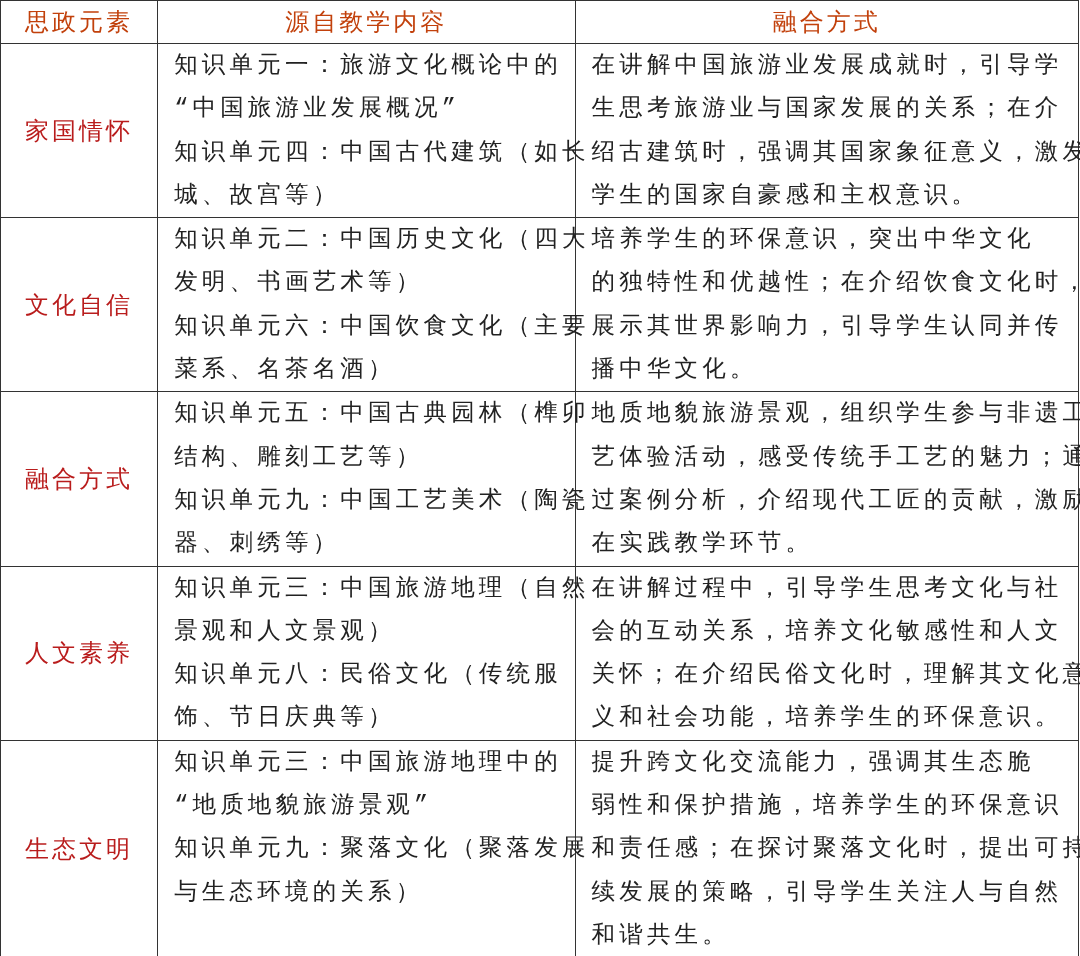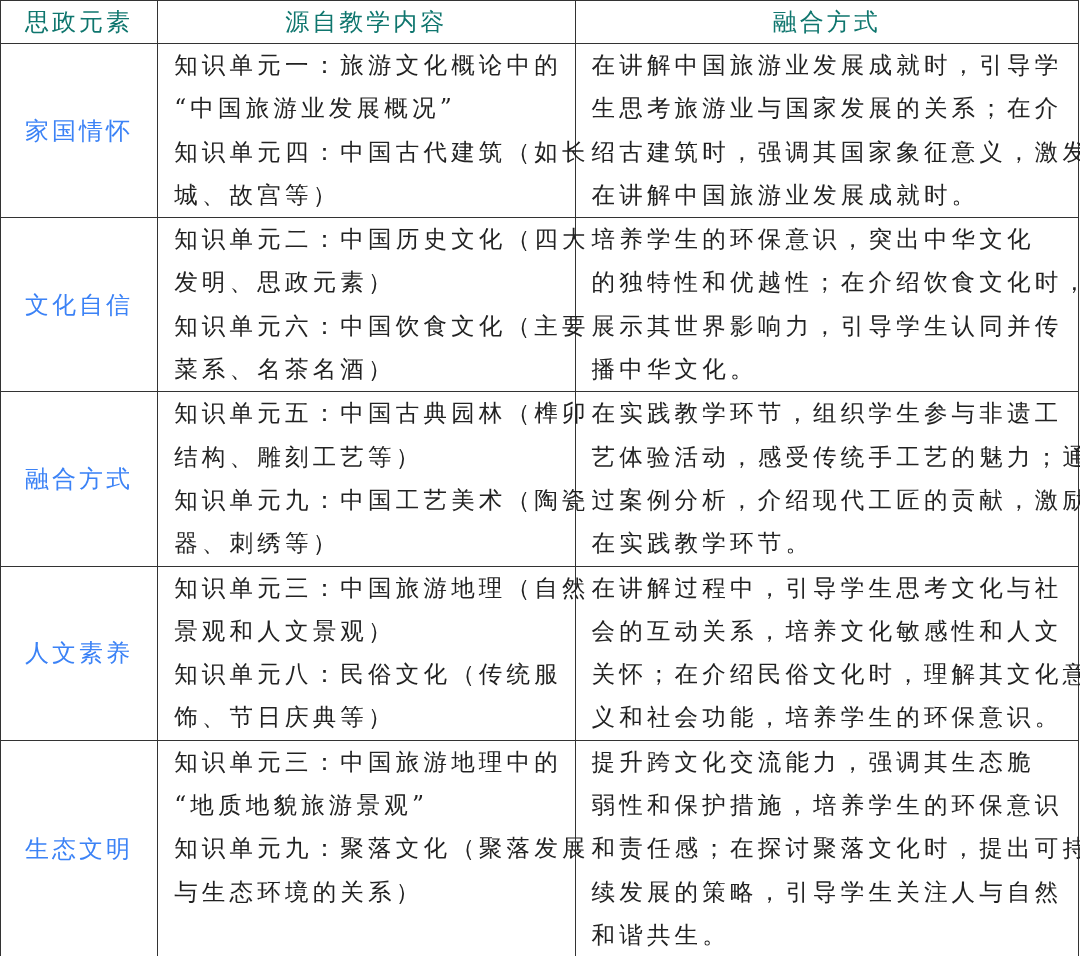--- a/index.html
+++ b/index.html
@@ -17,39 +17,40 @@
       padding: 0;
       vertical-align: top;
       font-weight: normal;
     }
     .tbl th {
       height: 42px;
       font-size: 24px;
       letter-spacing: 3px;
       text-align: center;
       vertical-align: middle;
-      color: #0f766e;
+      color: #c2410c;
     }
     .col1 { width: 157px; }
     .col2 { width: 417px; }
     .col3 { width: 503px; }
     .elem {
       text-align: center;
       vertical-align: middle !important;
       font-size: 24px;
       letter-spacing: 3px;
-      color: #3b82f6;
+      color: #b91c1c;
     }
     .cell-text {
       font-size: 23.5px;
       line-height: 43.3px;
       letter-spacing: 4.2px;
       padding: 0 6px 0 16px;
       text-align: justify;
       word-break: break-all;
+      font-family: Liberation Mono, monospace;
     }
     .r1 td { height: 171px; }
     .r2 td { height: 173px; }
     .r3 td { height: 172px; }
     .r4 td { height: 173px; }
     .r5 td { height: 215px; }
     .line { display: block; white-space: nowrap; }
   </style>
 </head>
 <body>
@@ -77,31 +78,31 @@
           <span class="line">“中国旅游业发展概况”</span>
           <span class="line">知识单元四：中国古代建筑（如长</span>
           <span class="line">城、故宫等）</span>
         </div>
       </td>
       <td>
         <div class="cell-text">
           <span class="line">在讲解中国旅游业发展成就时，引导学</span>
           <span class="line">生思考旅游业与国家发展的关系；在介</span>
           <span class="line">绍古建筑时，强调其国家象征意义，激发</span>
-          <span class="line">在讲解中国旅游业发展成就时。</span>
+          <span class="line">学生的国家自豪感和主权意识。</span>
         </div>
       </td>
     </tr>
 
     <tr class="r2">
       <td class="elem">文化自信</td>
       <td>
         <div class="cell-text">
           <span class="line">知识单元二：中国历史文化（四大</span>
-          <span class="line">发明、思政元素）</span>
+          <span class="line">发明、书画艺术等）</span>
           <span class="line">知识单元六：中国饮食文化（主要</span>
           <span class="line">菜系、名茶名酒）</span>
         </div>
       </td>
       <td>
         <div class="cell-text">
           <span class="line">培养学生的环保意识，突出中华文化</span>
           <span class="line">的独特性和优越性；在介绍饮食文化时，</span>
           <span class="line">展示其世界影响力，引导学生认同并传</span>
           <span class="line">播中华文化。</span>
@@ -114,21 +115,21 @@
       <td>
         <div class="cell-text">
           <span class="line">知识单元五：中国古典园林（榫卯</span>
           <span class="line">结构、雕刻工艺等）</span>
           <span class="line">知识单元九：中国工艺美术（陶瓷</span>
           <span class="line">器、刺绣等）</span>
         </div>
       </td>
       <td>
         <div class="cell-text">
-          <span class="line">在实践教学环节，组织学生参与非遗工</span>
+          <span class="line">地质地貌旅游景观，组织学生参与非遗工</span>
           <span class="line">艺体验活动，感受传统手工艺的魅力；通</span>
           <span class="line">过案例分析，介绍现代工匠的贡献，激励</span>
           <span class="line">在实践教学环节。</span>
         </div>
       </td>
     </tr>
 
     <tr class="r4">
       <td class="elem">人文素养</td>
       <td>

